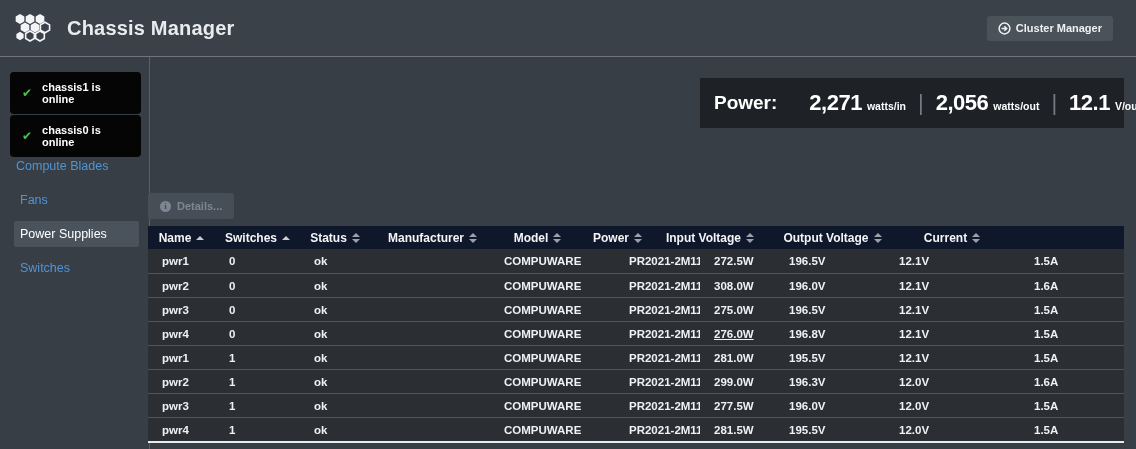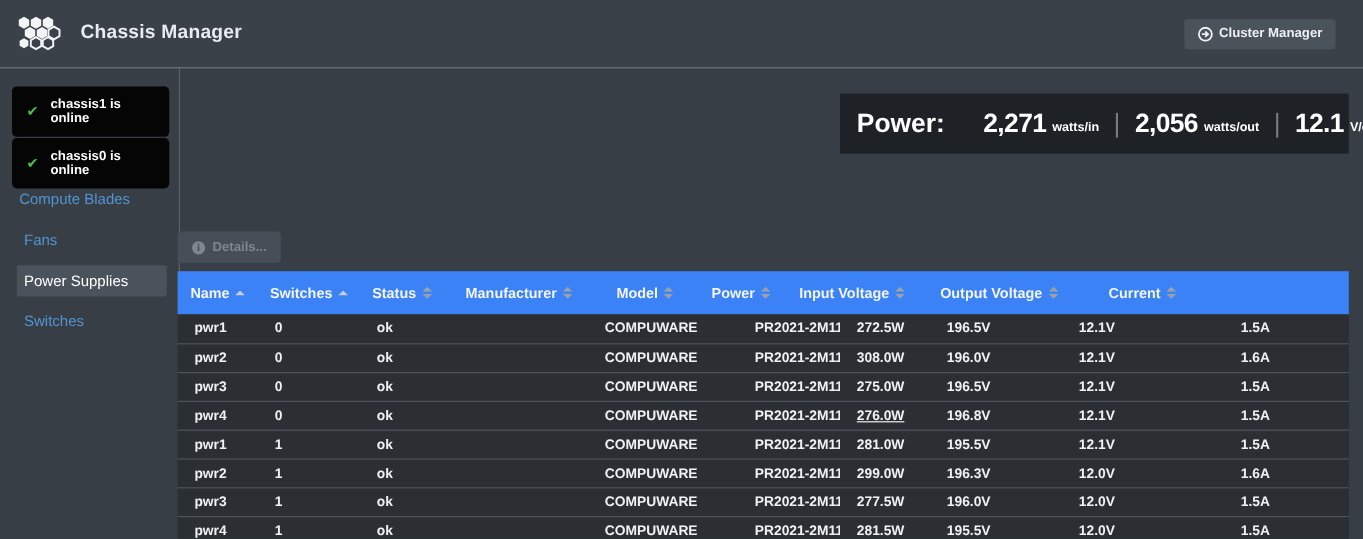--- a/index.html
+++ b/index.html
@@ -8,40 +8,40 @@
     position:relative; overflow:hidden;
     background:#373e46;
     font-family:"Liberation Sans","DejaVu Sans",sans-serif;
   }
   
   .topbar {
     position:absolute; top:0; left:0; width:1136px; height:57px;
     background:#3a4149; border-bottom:1px solid #70757b;
     display:flex; align-items:center; padding:0 23px 0 12px;
   }
-  .app-title { color:#e9ecef; font-size:16px; font-weight:600; margin-left:15px; letter-spacing:.2px; }
+  .app-title { color:#e9ecef; font-size:20px; font-weight:600; margin-left:15px; letter-spacing:.2px; }
   .cluster-btn {
     margin-left:auto; background:#4a525a; color:#eef1f3; font-size:11px; font-weight:600;
     padding:6px 11px; border-radius:3px; border:none; cursor:pointer;
     display:flex; align-items:center; gap:5px; font-family:inherit;
   }
   
   .toast-stack { position:absolute; left:10px; top:72px; z-index:6; }
   .toast {
     width:131px; background:#050505; color:#fff; border-radius:4px;
     padding:9px 8px 9px 12px; margin-bottom:1px;
     font-size:11px; font-weight:700; display:flex; align-items:center; gap:10px; cursor:pointer;
   }
   .check { color:#4cc24a; font-size:12px; line-height:1; }
   
   .power-box {
     position:absolute; left:700px; top:78px; width:424px; height:50px;
     background:#1e2126; color:#fff; display:flex; align-items:center; padding:0 14px;
   }
-  .power-label { font-size:22px; font-weight:700; margin-right:12px; }
+  .power-label { font-size:19px; font-weight:700; margin-right:12px; }
   .power-value { font-size:22px; font-weight:700; letter-spacing:-.5px; }
   .power-unit  { font-size:10.5px; font-weight:700; margin-left:5px; position:relative; top:3px; }
   .power-sep   { color:#767b81; font-size:22px; font-weight:300; margin:0 12px; }
   
   .sidebar {
     position:absolute; left:0; top:57px; bottom:0; width:150px;
     border-right:1px solid #5a6068; padding-top:96px;
   }
   .side-item {
     margin:0 10px 8px 14px; padding:6px 6px; border-radius:2px;
@@ -56,21 +56,21 @@
     border:none; border-radius:3px; padding:7px 12px; margin-bottom:7px;
     display:inline-flex; align-items:center; gap:6px; cursor:default; font-family:inherit;
   }
   .info-icon {
     width:11px; height:11px; border-radius:50%; background:#7d8691; color:#464e57;
     font-size:9px; font-weight:700; display:inline-flex; align-items:center; justify-content:center;
     font-family:"Liberation Serif",serif; line-height:1;
   }
   
   .table { width:976px; border-bottom:2px solid #e8eaec; }
-  .thead { display:flex; background:#3b82f6; height:36px; align-items:flex-start; }
+  .thead { display:flex; background:#0f172a; height:23px; align-items:flex-start; }
   .th {
     display:flex; align-items:center; justify-content:center; gap:5px;
     color:#f3f5f7; font-size:12px; font-weight:700; height:100%; cursor:pointer; white-space:nowrap;
   }
   .row { display:flex; background:#2b2f33; height:24px; align-items:center; cursor:pointer; }
   .row + .row { border-top:1px solid #4e545a; }
   .td {
     color:#eff1f3; font-size:11.5px; font-weight:700; padding-left:14px;
     white-space:nowrap; overflow:hidden;
   }

